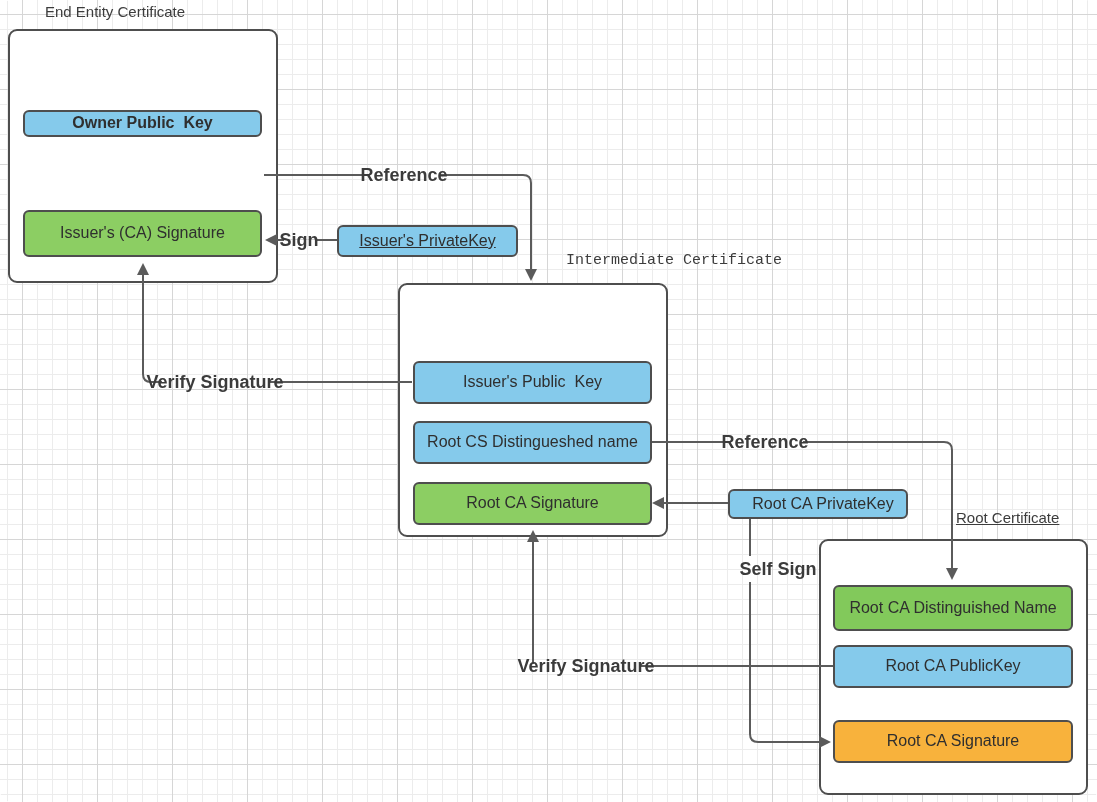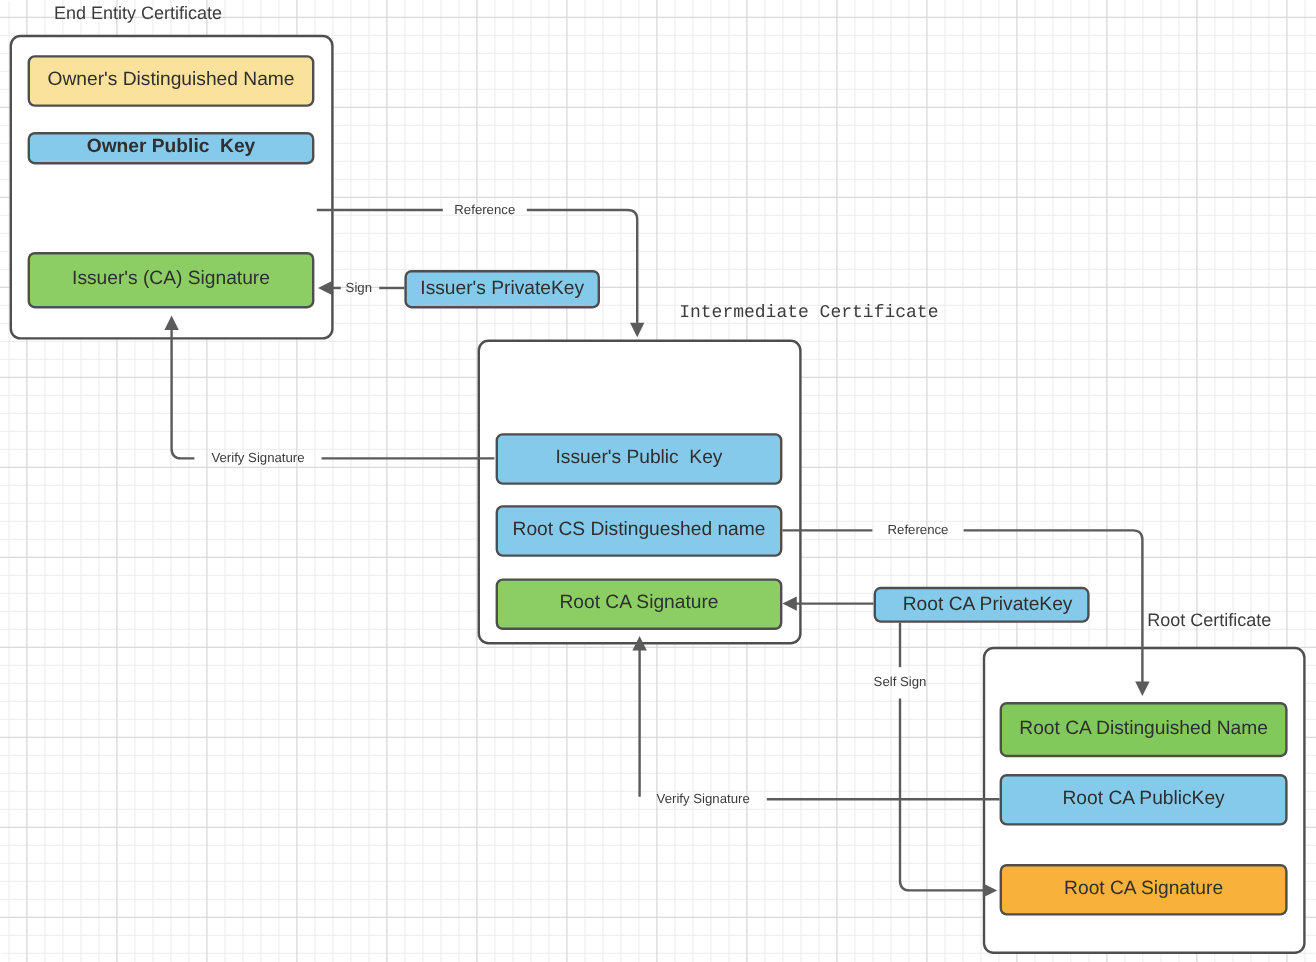--- a/index.html
+++ b/index.html
@@ -36,57 +36,56 @@
     padding:2px 10px;
   }
   .title {
     position:absolute;
     font-size:15px; color:#3c3c3c;
     white-space:nowrap;
   }
   .conn-label {
     position:absolute;
     transform:translate(-50%,-50%);
-    font-size:11px; font-weight:normal; color:#3b3b3b;
+    font-size:18px; font-weight:bold; color:#3b3b3b;
     white-space:nowrap;
   }
   svg.overlay {
     position:absolute; left:0; top:0;
     pointer-events:none;
   }
   svg.overlay path { fill:none; stroke:#5b5b5b; stroke-width:2; }
   svg.overlay polygon { fill:#5b5b5b; stroke:none; }
 </style>
 </head>
 <body>
 
 <div class="page">
 
   <div class="title" style="left:45px; top:3px;">End Entity Certificate</div>
   <div class="container-shape" style="left:8px; top:29px; width:270px; height:254px;"></div>
 
-  <div class="shape" style="left: 23px; top: 46px; width: 239px; height: 43px; background-color: rgb(250, 226, 157);">Owner's Distinguished Name</div>
   <div class="shape" style="left: 23px; top: 110px; width: 239px; height: 27px; background-color: rgb(133, 202, 235); font-weight: bold;">Owner Public  Key</div>
   <div class="shape" style="left: 23px; top: 210px; width: 239px; height: 47px; background-color: rgb(140, 206, 99);">Issuer's (CA) Signature</div>
 
   <div class="title" style="left:566px; top:252px;font-family:Liberation Mono, monospace;">Intermediate Certificate</div>
   <div class="container-shape" style="left:398px; top:283px; width:270px; height:254px;"></div>
 
   <div class="shape" style="left: 413px; top: 421px; width: 239px; height: 43px; background-color: rgb(133, 202, 235);">Root CS Distingueshed name</div>
   <div class="shape" style="left: 413px; top: 361px; width: 239px; height: 43px; background-color: rgb(133, 202, 235);">Issuer's Public  Key</div>
   <div class="shape" style="left: 413px; top: 482px; width: 239px; height: 43px; background-color: rgb(140, 206, 99);">Root CA Signature</div>
 
-  <div class="title" style="left:956px; top:509px;">Root Certificate</div>
+  <div class="title" style="left:956px; top:509px;text-decoration:underline;">Root Certificate</div>
   <div class="container-shape" style="left:819px; top:539px; width:269px; height:256px;"></div>
 
   <div class="shape" style="left: 833px; top: 585px; width: 240px; height: 46px; background-color: rgb(130, 201, 91);">Root CA Distinguished Name</div>
   <div class="shape" style="left: 833px; top: 645px; width: 240px; height: 43px; background-color: rgb(133, 202, 235);">Root CA PublicKey</div>
   <div class="shape" style="left: 833px; top: 720px; width: 240px; height: 43px; background-color: rgb(248, 178, 60);">Root CA Signature</div>
 
-  <div class="shape" style="left: 337px; top: 225px; width: 163px; height: 32px; background-color: rgb(133, 202, 235);">Issuer's PrivateKey</div>
+  <div class="shape" style="left: 337px; top: 225px; width: 181px; height: 32px; background-color: rgb(133, 202, 235); text-decoration: underline;">Issuer's PrivateKey</div>
   <div class="shape" style="left: 728px; top: 489px; width: 180px; height: 30px; background-color: rgb(133, 202, 235); padding-left: 20px;">Root CA PrivateKey</div>
 
   <svg class="overlay" width="1097" height="802" viewBox="0 0 1097 802">
 
     <g>
       <path d="M264 175 H369"></path>
       <path d="M439 175 H523 Q531 175 531 183 V270"></path>
       <polygon points="525,269 537,269 531,281"></polygon>
     </g>
 
@@ -123,16 +122,16 @@
       <path d="M833 666 H639"></path>
       <path d="M533 664 V541"></path>
       <polygon points="527,542 539,542 533,530"></polygon>
     </g>
   </svg>
 
   <div class="conn-label" style="left:404px; top:175px;">Reference</div>
   <div class="conn-label" style="left:299px; top:240px;">Sign</div>
   <div class="conn-label" style="left:215px; top:382px;">Verify Signature</div>
   <div class="conn-label" style="left:765px; top:442px;">Reference</div>
-  <div class="conn-label" style="left:750px; top:569px;">Self Sign</div>
+  <div class="conn-label" style="left:778px; top:569px;">Self Sign</div>
   <div class="conn-label" style="left:586px; top:666px;">Verify Signature</div>
 
 </div>
 
 </body></html>

